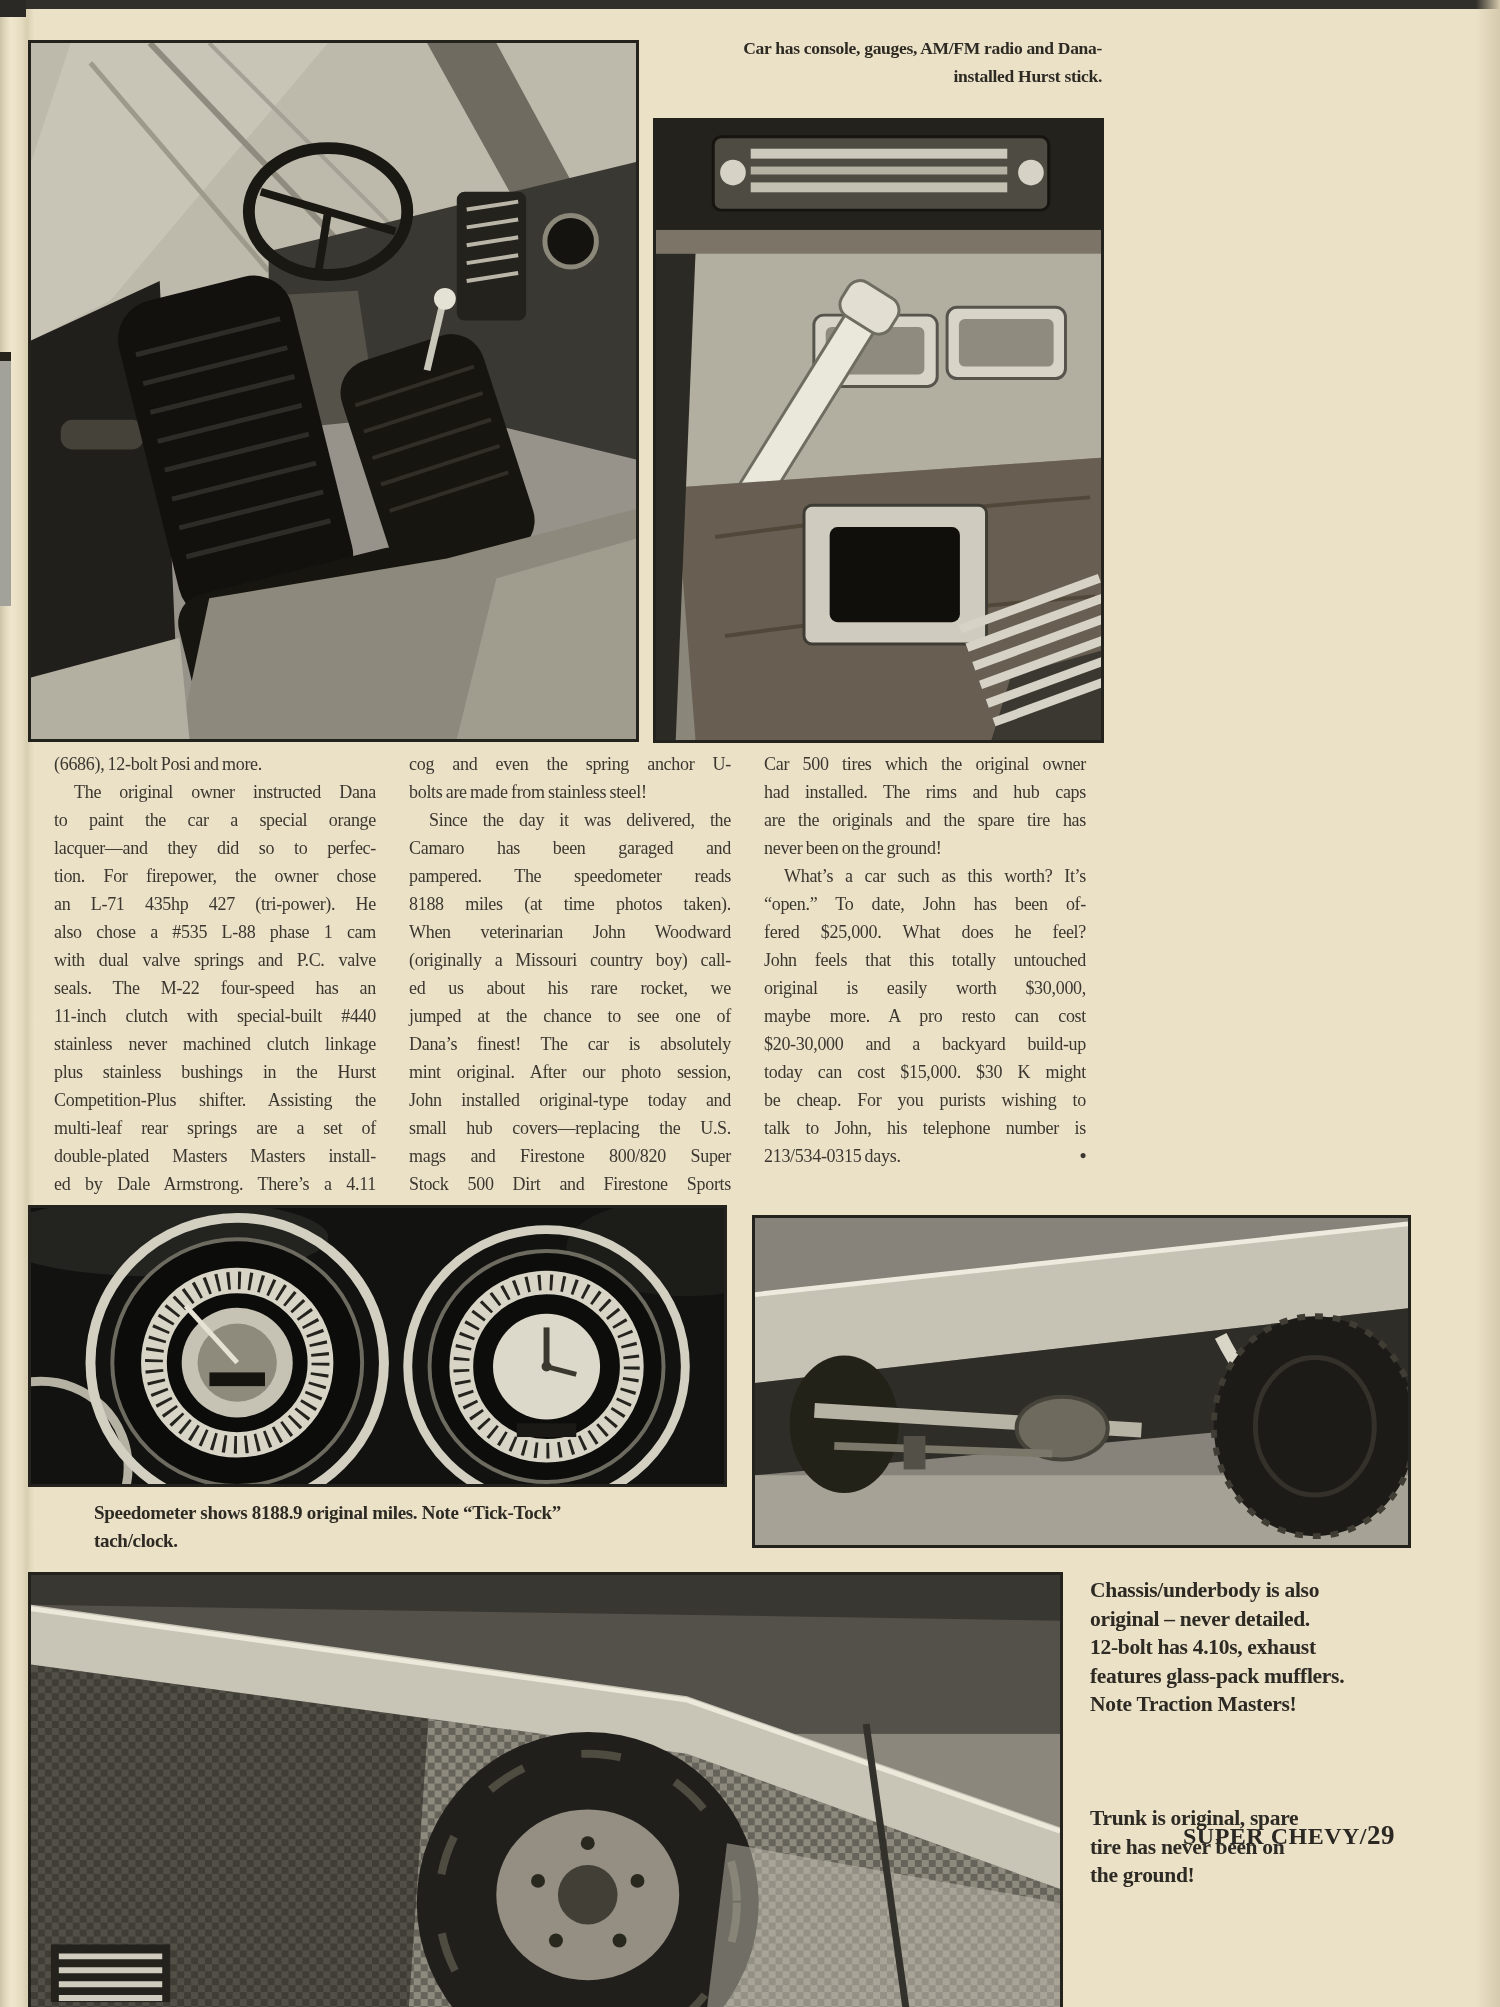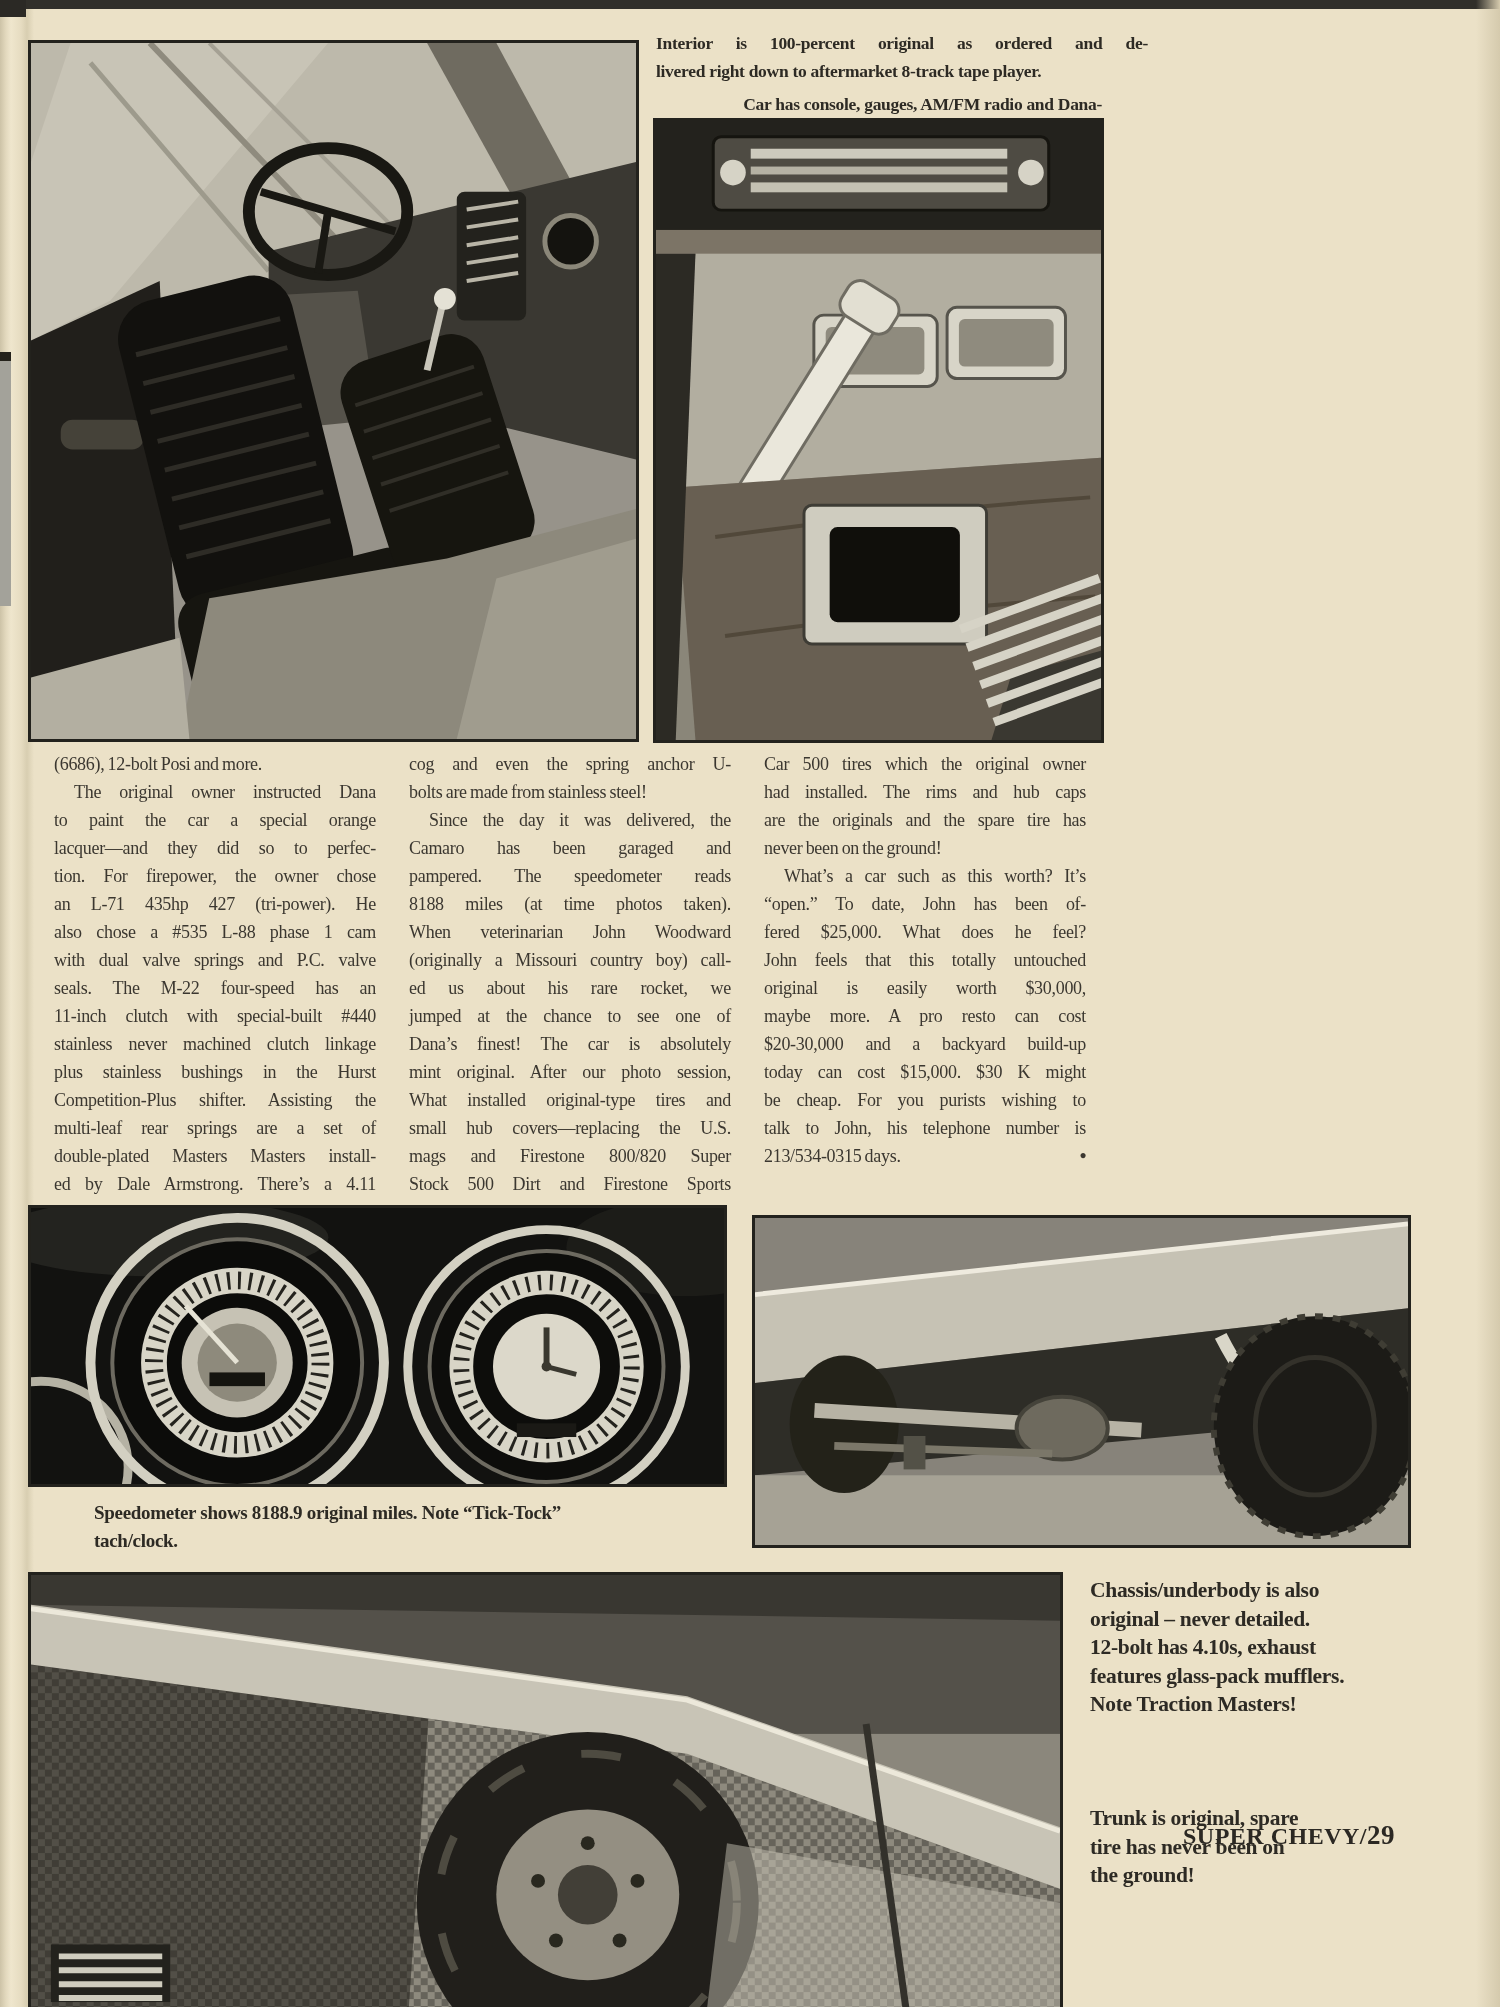--- a/index.html
+++ b/index.html
@@ -105,24 +105,20 @@
       </g>
       <line x1="400" y1="330" x2="416" y2="262" stroke="#c9c6ba" stroke-width="7"></line>
       <circle cx="418" cy="258" r="11" fill="#e4e1d5"></circle>
       <polygon points="150,702 180,560 420,520 611,470 611,702" fill="#8d897c"></polygon>
       <polygon points="430,702 470,540 611,500 611,702" fill="#a09c8e"></polygon>
       <polygon points="0,640 150,600 160,702 0,702" fill="#b3afa1"></polygon>
     </svg>
   </div>
 
   <div class="caption" id="caption-top">
-    <div class="block1">
-        <div class="tline just">Interior is 100-percent original as ordered and de-</div>
-        <div class="tline">livered right down to aftermarket 8-track tape player.</div>
-      </div>
     <div class="block2">
         <div class="tline">Car has console, gauges, AM/FM radio and Dana-</div>
         <div class="tline">installed Hurst stick.</div>
       </div>
   </div>
 
   <div class="photo" id="console-photo">
     <svg viewBox="0 0 451 625" preserveAspectRatio="none">
       <rect width="451" height="625" fill="#8a8679"></rect>
       <rect width="451" height="112" fill="#23221d"></rect>
@@ -186,21 +182,21 @@
         <div class="tline just ind">Since the day it was delivered, the</div>
         <div class="tline just">Camaro has been garaged and</div>
         <div class="tline just">pampered. The speedometer reads</div>
         <div class="tline just">8188 miles (at time photos taken).</div>
         <div class="tline just">When veterinarian John Woodward</div>
         <div class="tline just">(originally a Missouri country boy) call-</div>
         <div class="tline just">ed us about his rare rocket, we</div>
         <div class="tline just">jumped at the chance to see one of</div>
         <div class="tline just">Dana’s finest! The car is absolutely</div>
         <div class="tline just">mint original. After our photo session,</div>
-        <div class="tline just">What installed original-type tires and</div>
+        <div class="tline just">John installed original-type today and</div>
         <div class="tline just">small hub covers—replacing the U.S.</div>
         <div class="tline just">mags and Firestone 800/820 Super</div>
         <div class="tline just">Stock 500 Dirt and Firestone Sports</div>
       </div>
     <div class="col">
         <div class="tline just">Car 500 tires which the original owner</div>
         <div class="tline just">had installed. The rims and hub caps</div>
         <div class="tline just">are the originals and the spare tire has</div>
         <div class="tline">never been on the ground!</div>
         <div class="tline just ind">What’s a car such as this worth? It’s</div>

